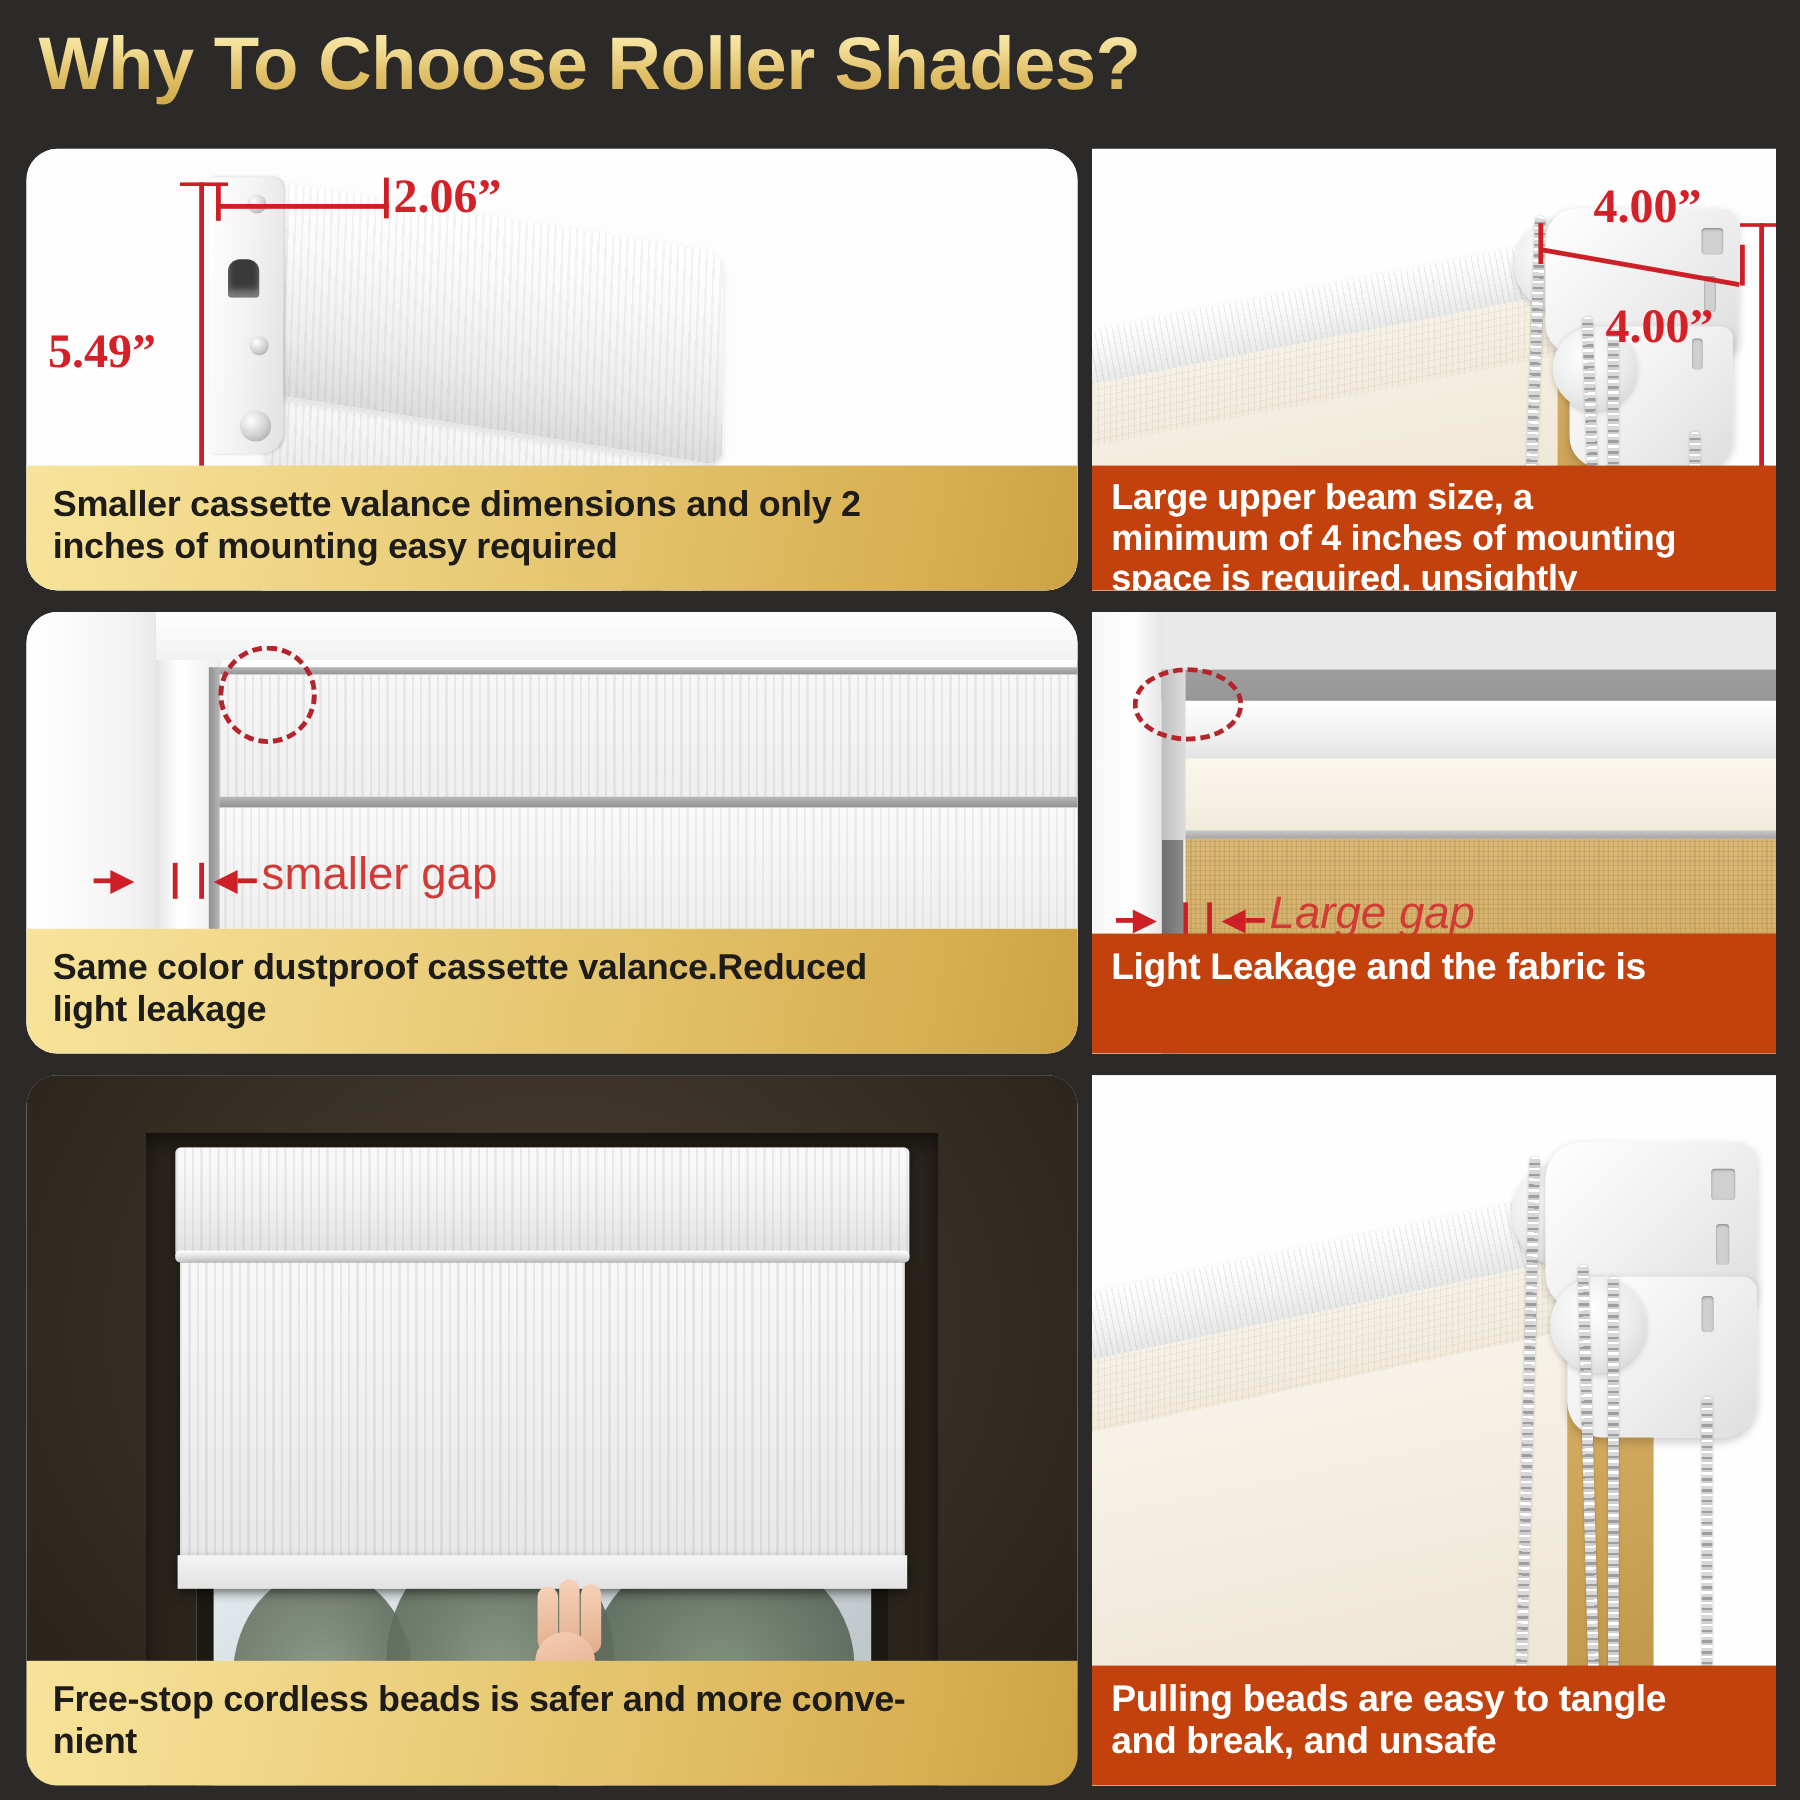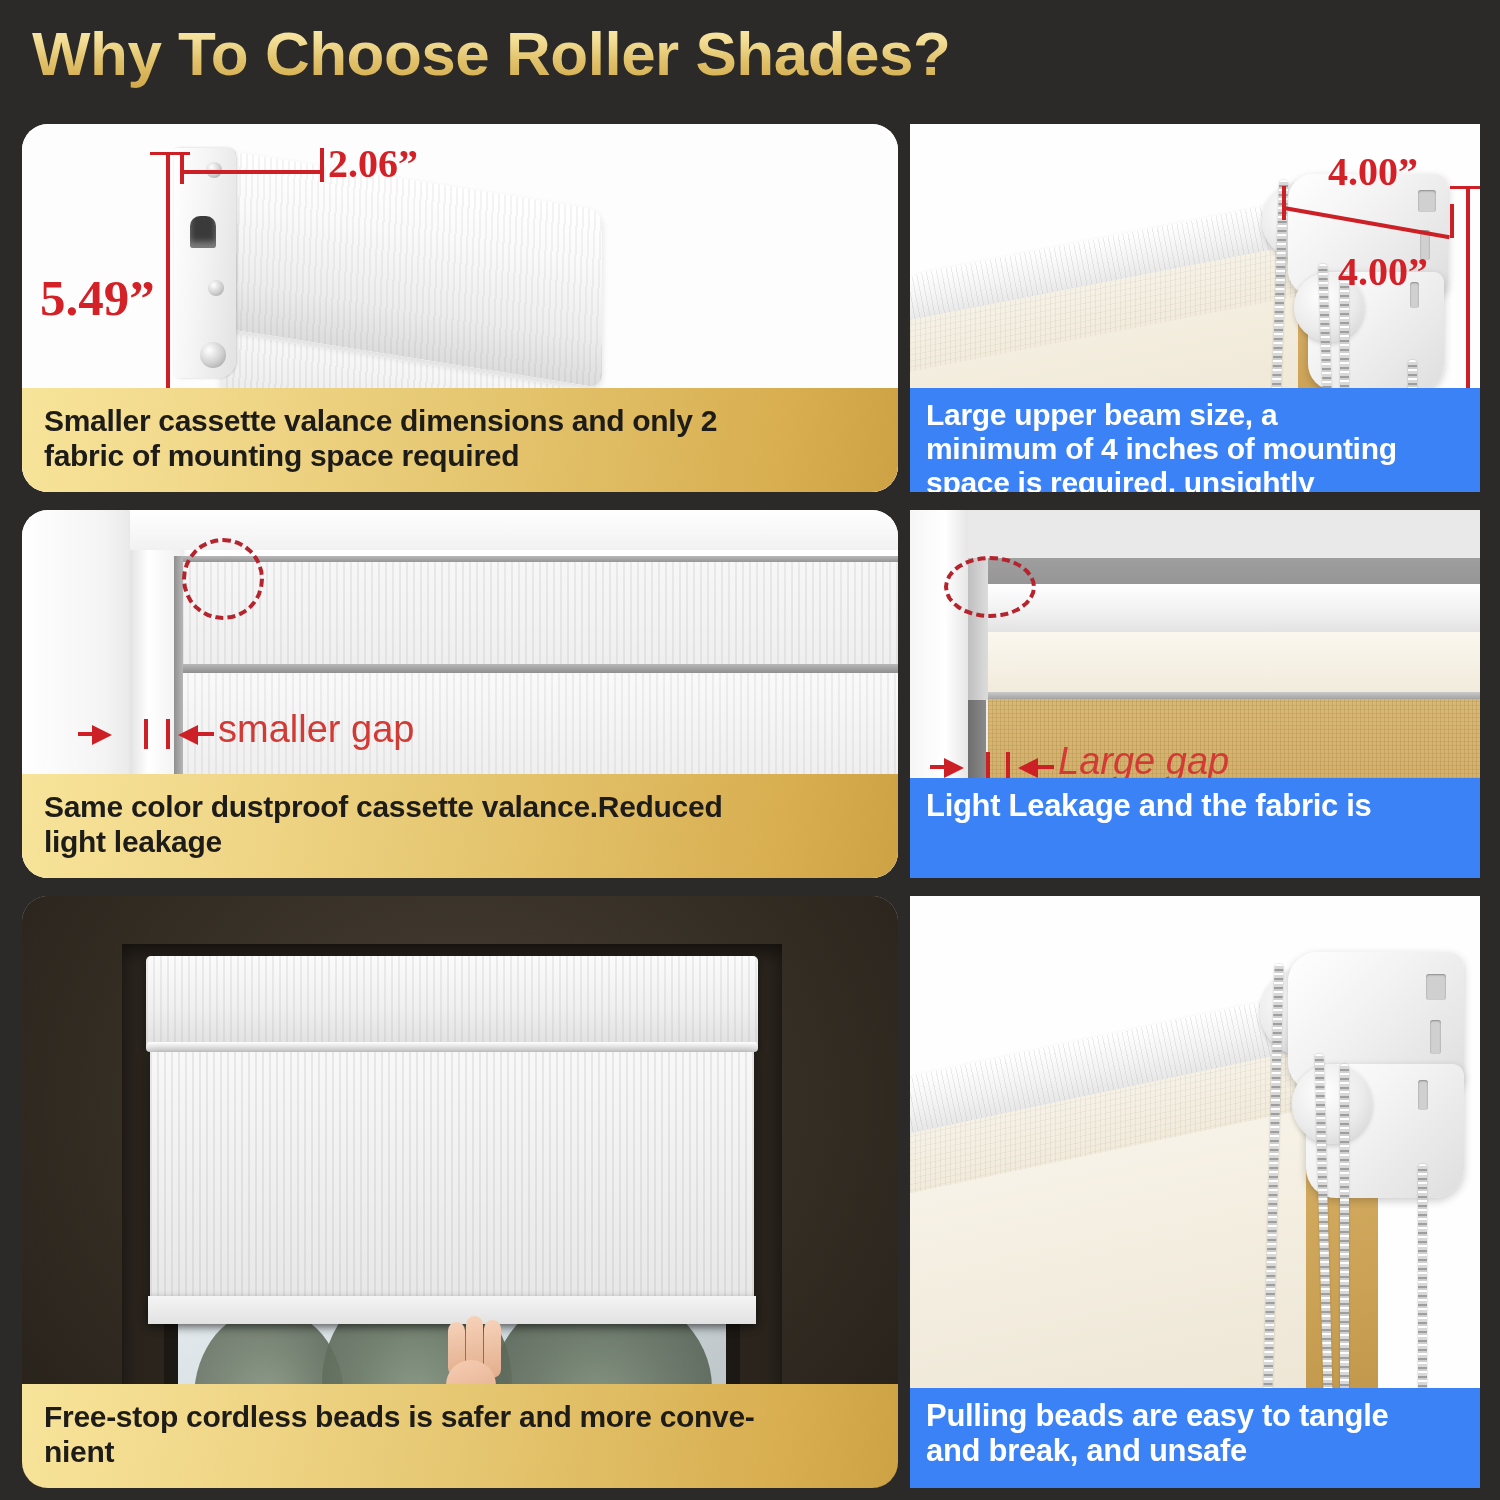--- a/index.html
+++ b/index.html
@@ -73,21 +73,21 @@
     background: linear-gradient(100deg, #f7e49a 0%, #f2da8d 18%, #e5c670 52%, #d8ae50 86%, #cda244 100%);
     color: #1e1c18;
     padding: 16px 22px 22px 22px;
     height: 104px;
     font-size: 30px;
     font-weight: bold;
     line-height: 1.16;
     letter-spacing: -0.3px;
   }
   .caption.gray {
-    background: #3b82f6;
+    background: #c2410c;
     color: #ffffff;
     padding: 10px 16px 12px 16px;
     height: 100px;
     font-size: 31px;
     font-weight: bold;
     line-height: 1.13;
     letter-spacing: -0.3px;
   }
   .caption.gray.tall { height: 104px; font-size: 30px; }
   .caption .ln { display: block; white-space: nowrap; }
@@ -331,26 +331,26 @@
       <div class="p1-capscrew" style="left:178px; top:218px; width:26px; height:26px;"></div>
 
       <div class="dimline" style="left:160px; top:46px; width:142px; height:4px;"></div>
       <div class="dimline" style="left:158px; top:30px; width:4px; height:30px;"></div>
       <div class="dimline" style="left:298px; top:24px; width:4px; height:34px;"></div>
       <div class="dimtxt" style="left:306px; top:16px; font-size:40px;">2.06”</div>
 
       <div class="dimline" style="left:144px; top:28px; width:4px; height:298px;"></div>
       <div class="dimline" style="left:128px; top:28px; width:40px; height:3px;"></div>
       <div class="dimline" style="left:128px; top:324px; width:40px; height:3px;"></div>
-      <div class="dimtxt" style="left:18px; top:145px; font-size:51px;">5.49”</div>
+      <div class="dimtxt" style="left:18px; top:145px; font-size:40px;">5.49”</div>
     </div>
 
     <div class="caption gold">
       <span class="ln">Smaller cassette valance dimensions and only 2</span>
-      <span class="ln">fabric of mounting space required</span>
+      <span class="ln">inches of mounting easy required</span>
     </div>
   </div>
 
   <div class="panel right row1">
     <div class="photo">
       <div class="r-bg"></div>
 
       <div class="r-tube" style="left:-20px; top:72px; width:430px; height:66px; transform: rotate(-11deg); transform-origin: right center;"></div>
 
       <div class="r-fabric" style="left:-20px; top:118px; width:420px; height:150px; transform: skewY(-11deg); transform-origin: right top;"></div>

